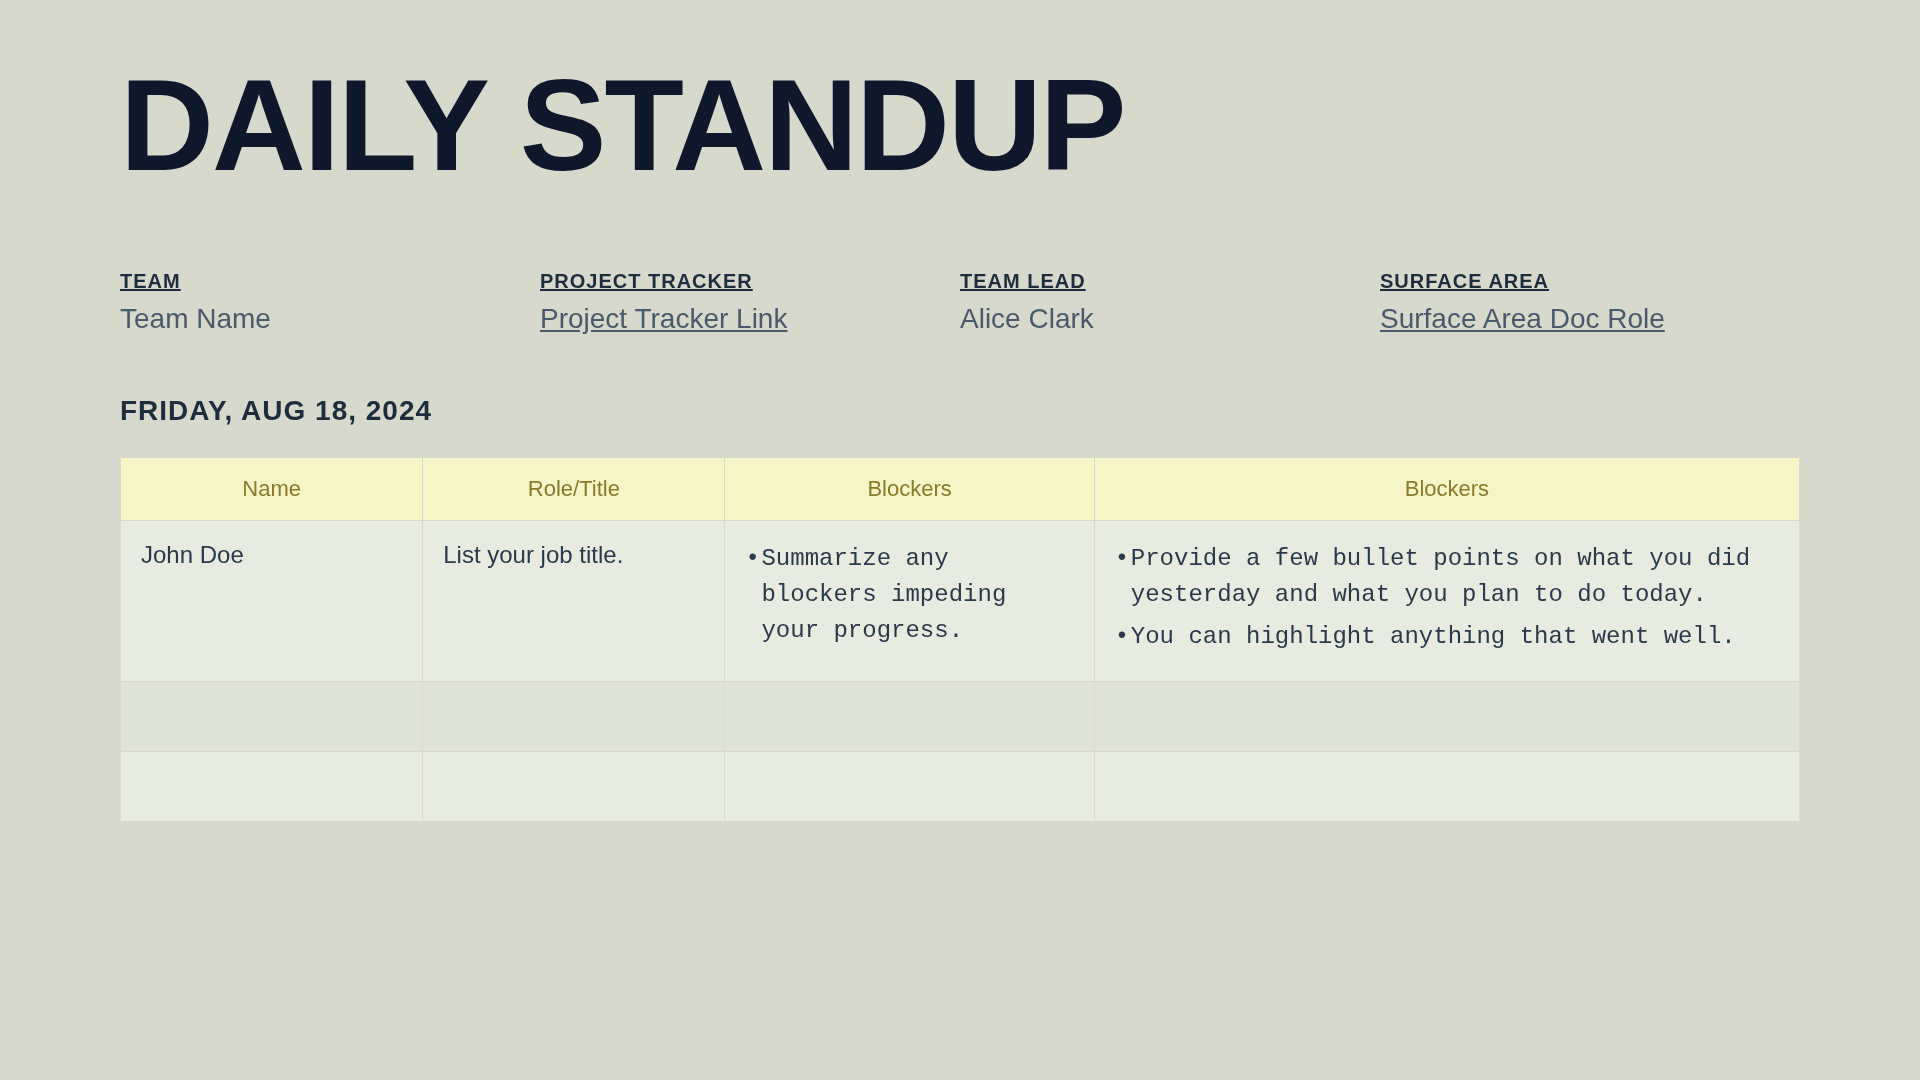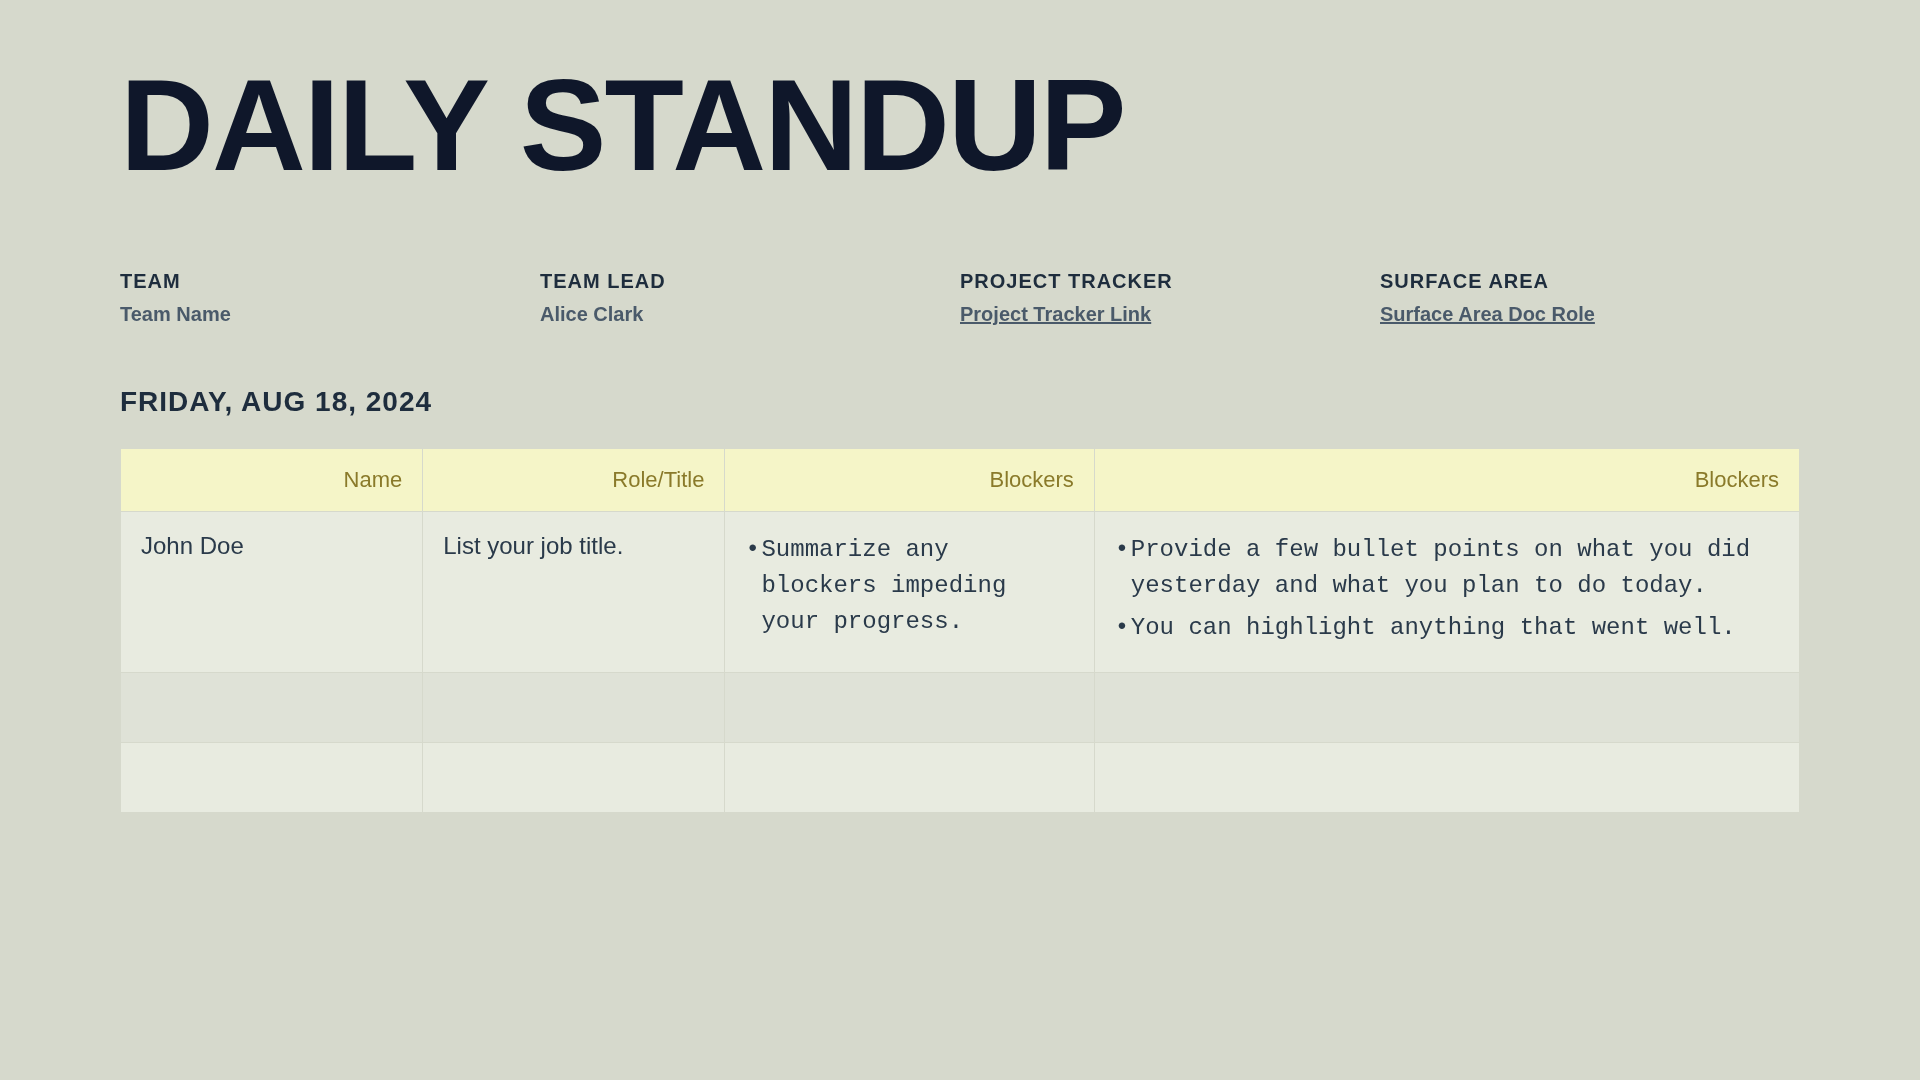--- a/index.html
+++ b/index.html
@@ -38,26 +38,27 @@
       padding-right: 40px;
     }
 
     .meta-label {
       font-size: 20px;
       font-weight: 800;
       text-transform: uppercase;
       color: #1e2d3d;
       letter-spacing: 1px;
       margin-bottom: 10px;
+      text-decoration: underline;
     }
 
     .meta-value {
-      font-size: 20px;
+      font-size: 28px;
       color: #4a5a6a;
-      font-weight: 700;
+      font-weight: 400;
     }
 
     .meta-value.link {
       text-decoration: underline;
       color: #4a5a6a;
       cursor: pointer;
     }
 
     .date-heading {
       font-size: 28px;
@@ -72,21 +73,21 @@
       width: 100%;
       border-collapse: collapse;
       table-layout: fixed;
     }
 
     .standup-table th {
       background-color: #f5f5c8;
       color: #8a7a2a;
       font-size: 22px;
       font-weight: 400;
-      text-align: right;
+      text-align: center;
       padding: 18px 20px;
       border: 1px solid #d6d9cc;
     }
 
     .standup-table td {
       background-color: #e8ebe0;
       color: #2a3a4a;
       font-size: 24px;
       padding: 20px 20px;
       vertical-align: top;
@@ -130,26 +131,26 @@
 <body>
 
 <h1 class="page-title">DAILY STANDUP</h1>
 
 <div class="meta-section">
   <div class="meta-item">
     <div class="meta-label">TEAM</div>
     <div class="meta-value">Team Name</div>
   </div>
   <div class="meta-item">
+    <div class="meta-label">PROJECT TRACKER</div>
+    <div class="meta-value link">Project Tracker Link</div>
+  </div>
+  <div class="meta-item">
     <div class="meta-label">TEAM LEAD</div>
     <div class="meta-value">Alice Clark</div>
-  </div>
-  <div class="meta-item">
-    <div class="meta-label">PROJECT TRACKER</div>
-    <div class="meta-value link">Project Tracker Link</div>
   </div>
   <div class="meta-item">
     <div class="meta-label">SURFACE AREA</div>
     <div class="meta-value link">Surface Area Doc Role</div>
   </div>
 </div>
 
 <div class="date-heading">FRIDAY, AUG 18, 2024</div>
 
 <table class="standup-table">

